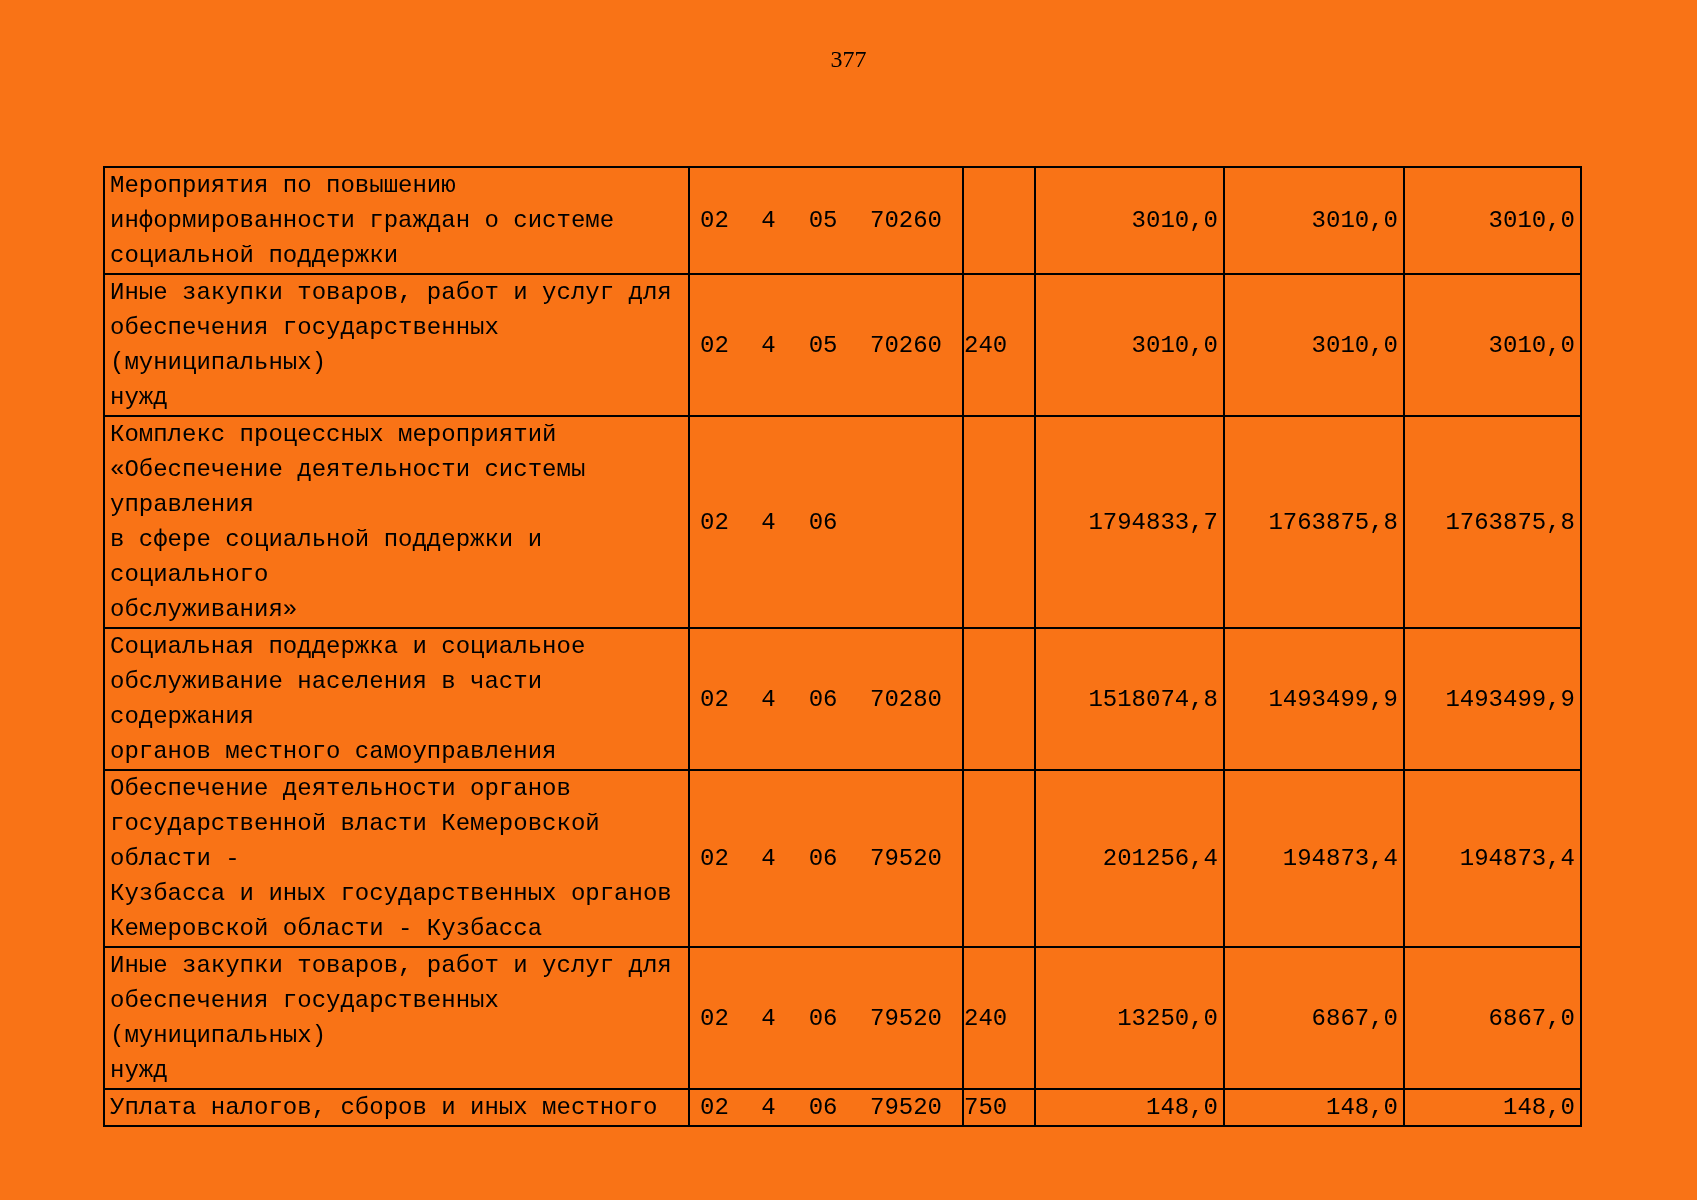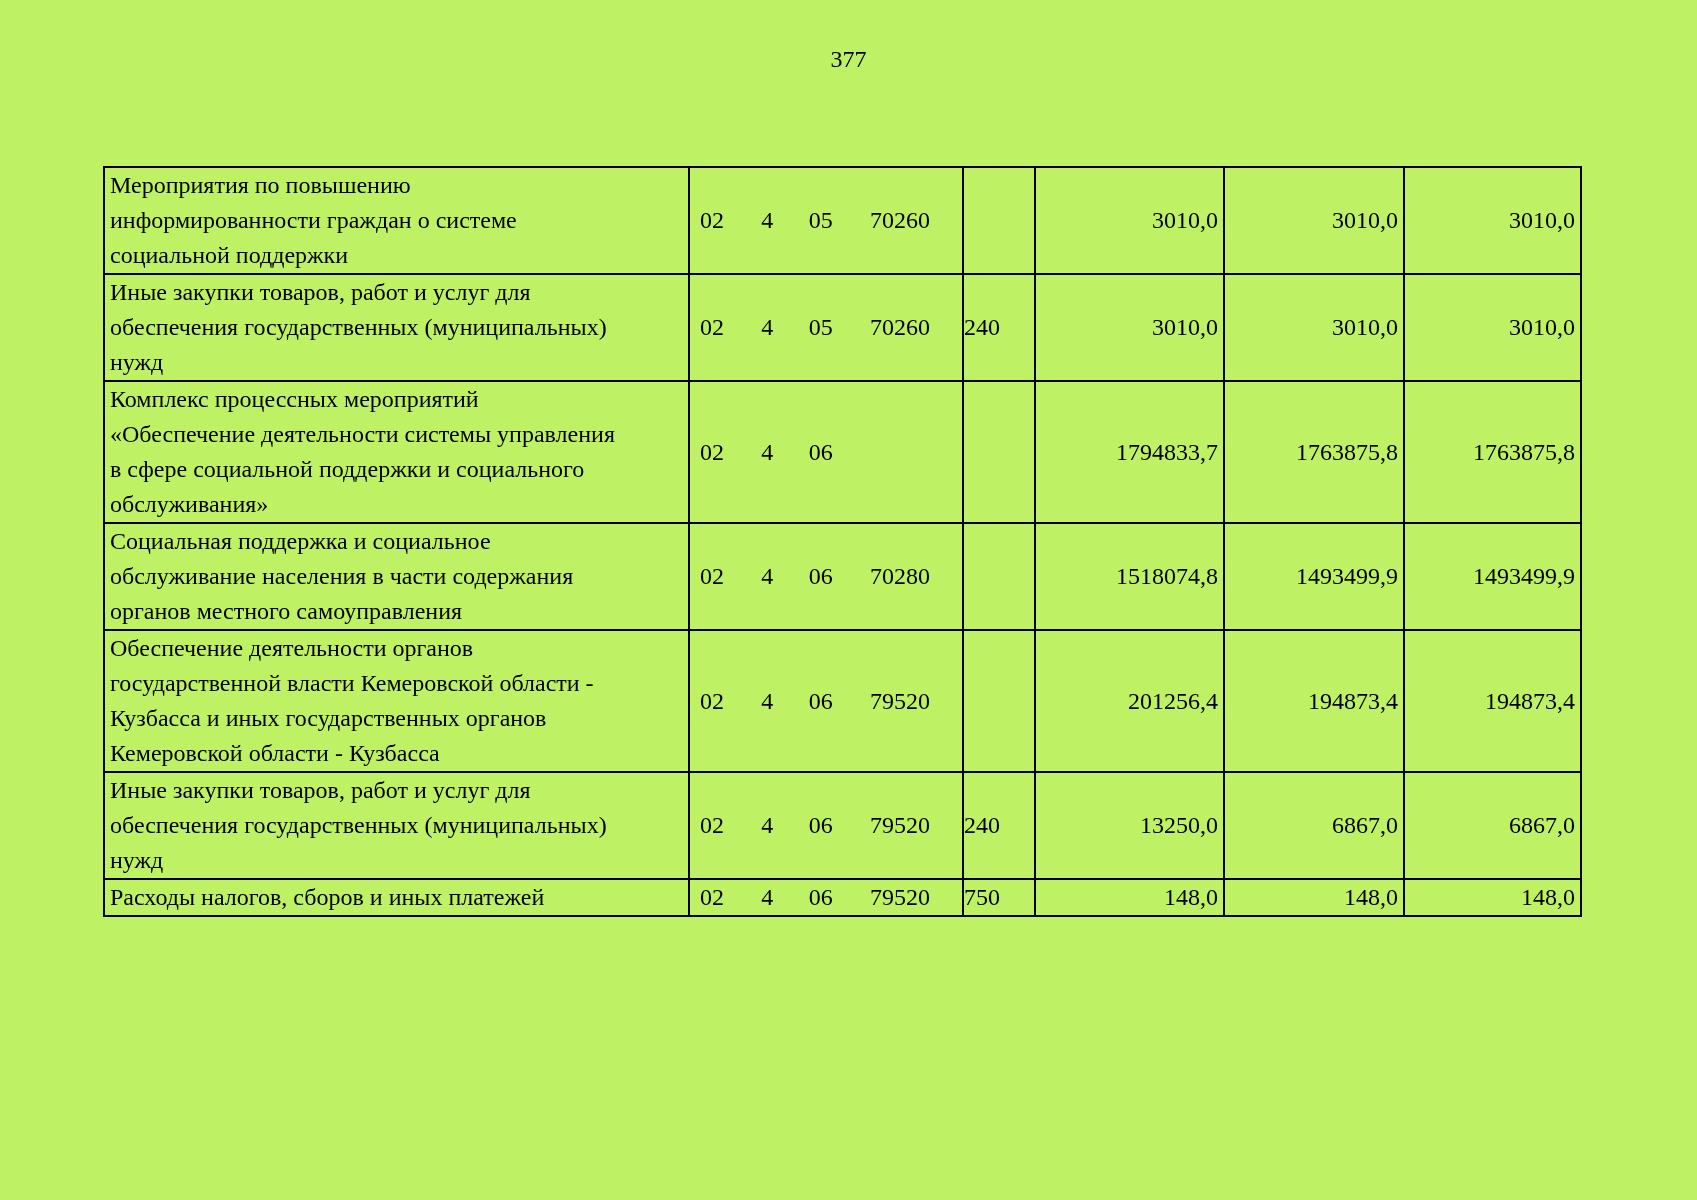--- a/index.html
+++ b/index.html
@@ -6,41 +6,42 @@
     margin: 0;
     padding: 0;
     background: #ffffff;
     color: #000000;
     font-family: "Liberation Serif", "DejaVu Serif", serif;
   }
   .page {
     position: relative;
     width: 1697px;
     height: 1200px;
-    background: #bef264;
+    background: #f97316;
     overflow: hidden;
   }
   .page-number {
     position: absolute;
     top: 42px;
     left: 0;
     width: 1697px;
     text-align: center;
     font-size: 24px;
     line-height: 35px;
   }
   table.budget-table {
     position: absolute;
     left: 103px;
     top: 166px;
     width: 1477px;
     border-collapse: collapse;
     table-layout: fixed;
     font-size: 24px;
     line-height: 35px;
+    font-family: Liberation Mono, monospace;
   }
   .budget-table td {
     border: 2px solid #000000;
     padding: 0;
     vertical-align: middle;
     overflow: hidden;
   }
   td.desc {
     text-align: left;
     padding: 0 8px 0 5px;
@@ -181,21 +182,21 @@
             <span class="code-w3">06</span>
             <span class="code-w4">79520</span>
           </div>
         </td>
         <td class="vr">240</td>
         <td class="amt">13250,0</td>
         <td class="amt">6867,0</td>
         <td class="amt">6867,0</td>
       </tr>
       <tr>
-        <td class="desc">Расходы налогов, сборов и иных платежей</td>
+        <td class="desc">Уплата налогов, сборов и иных местного</td>
         <td class="codes">
           <div class="codes-flex">
             <span class="code-w1">02</span>
             <span class="code-w2">4</span>
             <span class="code-w3">06</span>
             <span class="code-w4">79520</span>
           </div>
         </td>
         <td class="vr">750</td>
         <td class="amt">148,0</td>

